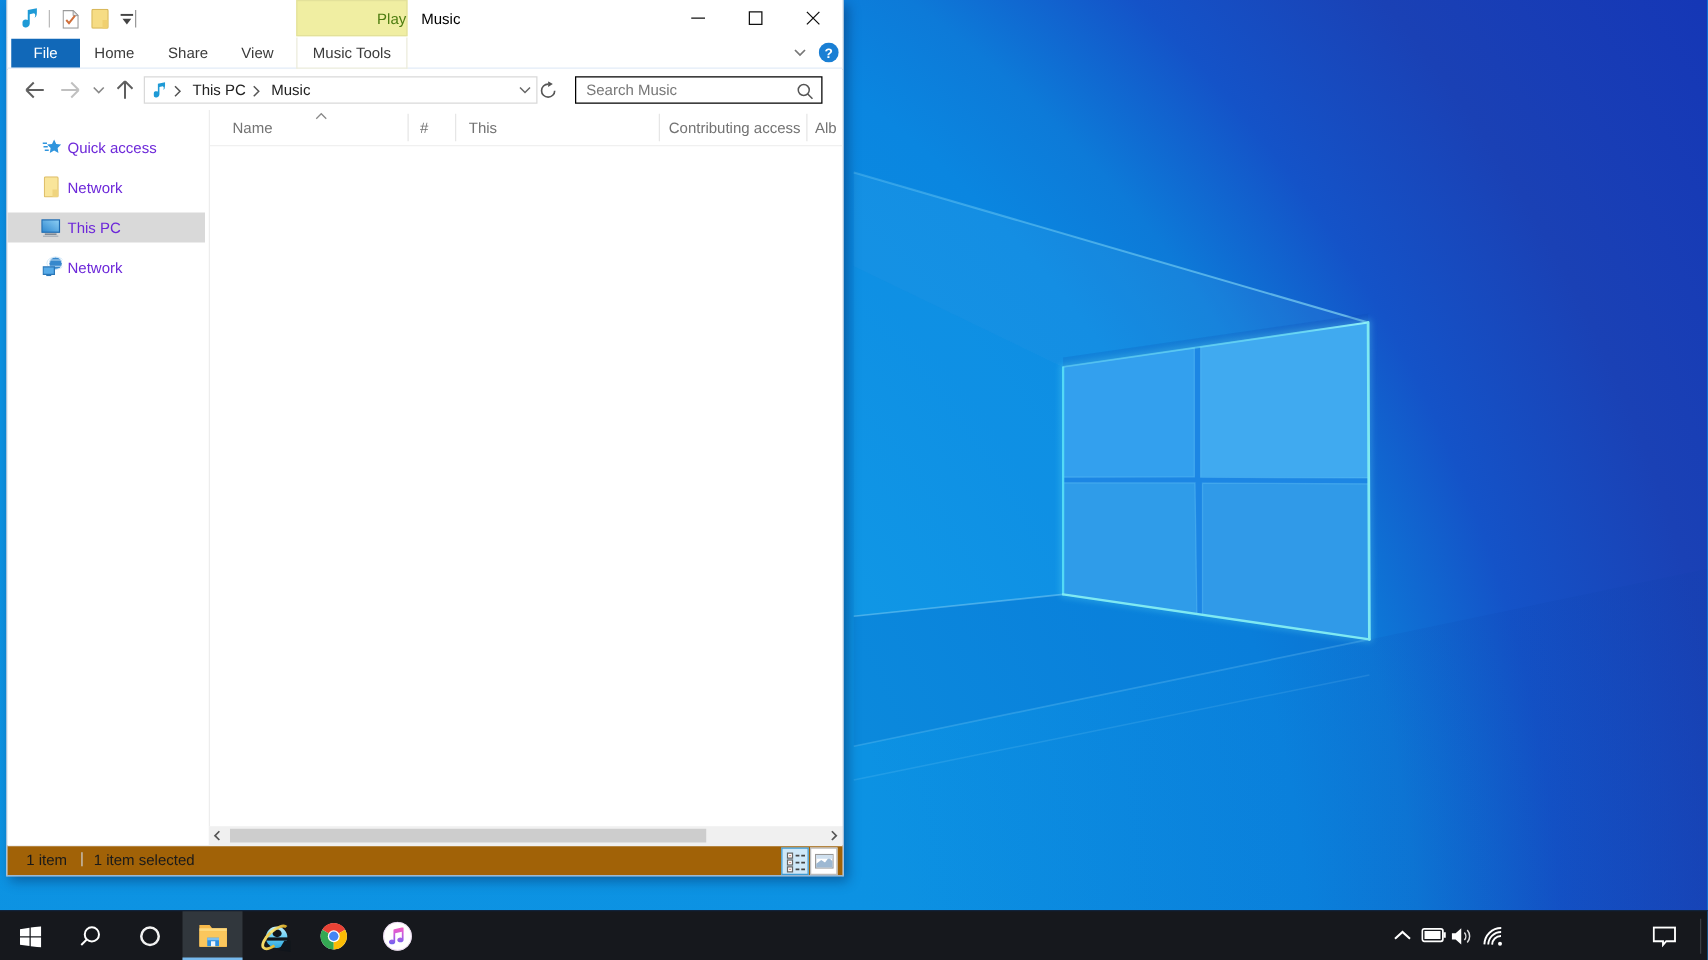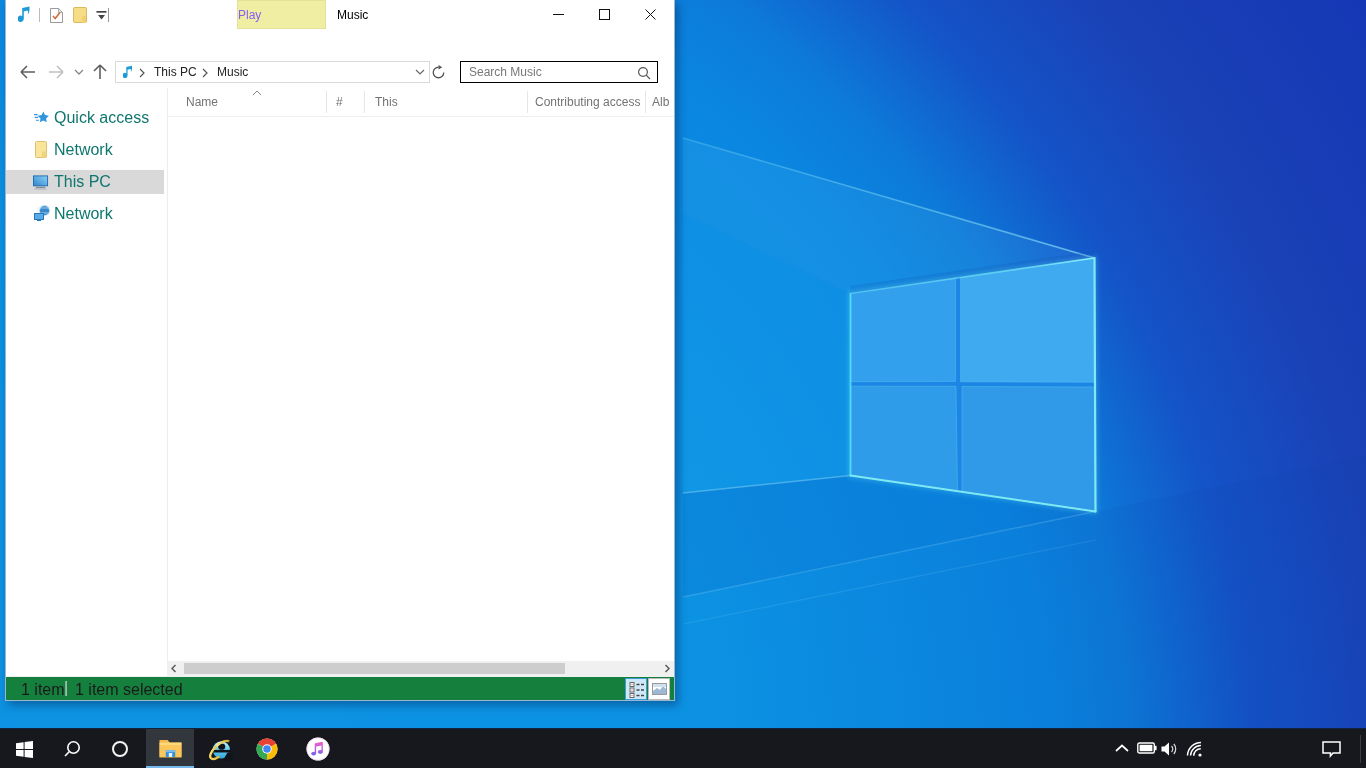--- a/index.html
+++ b/index.html
@@ -3,47 +3,47 @@
 <meta charset="utf-8">
 <style>
 *{margin:0;padding:0;box-sizing:border-box}
 html,body{width:1366px;height:768px;overflow:hidden;font-family:"Liberation Sans",sans-serif;background:#0a86e0}
 .abs{position:absolute}
 #wall{position:absolute;left:0;top:0;width:1366px;height:728px}
 
 #win{position:absolute;left:5px;top:0;width:670px;height:701px;background:#fff;border:1px solid #9ab8d4;border-top:none;box-shadow:3px 4px 9px rgba(5,25,70,.4)}
 #titlebar{position:absolute;left:0;top:0;width:100%;height:30px;background:#fff}
 .qatsep{position:absolute;top:8px;width:1px;height:14px;background:#bbb}
-#playtab{position:absolute;left:231px;top:0;width:89px;height:29px;background:#f0eea2;border:1px solid #e3e19a;text-align:left;line-height:29px;font-size:12px;color:#8b5cf6}
+#playtab{position:absolute;left:231px;top:0;width:89px;height:29px;background:#f0eea2;border:1px solid #e3e19a;text-align:right;line-height:29px;font-size:12px;color:#4d7c0f}
 #wintitle{position:absolute;left:331px;top:0;height:30px;line-height:30px;font-size:12px;color:#000}
 .capbtn{position:absolute;top:0;width:45px;height:29px}
 
 #tabs{position:absolute;left:0;top:30px;width:100%;height:25px;background:#fff;border-bottom:1px solid #e2ecf8}
 #filebtn{position:absolute;left:3px;top:1px;width:55px;height:23px;background:#1168b8;color:#fff;font-size:12px;text-align:center;line-height:23px}
 .tab{position:absolute;top:1px;height:23px;font-size:12px;color:#3b3b3b;text-align:center;line-height:23px}
 #mtoolbox{position:absolute;left:231px;top:0;width:89px;height:25px;background:#fff;border:1px solid #ececdc;border-top:none}
 
 #addr{position:absolute;left:0;top:56px;width:100%;height:32px;background:#fff}
 .navarrow{position:absolute;top:0;height:32px;line-height:32px;font-size:15px;color:#555}
 #addrbox{position:absolute;left:109px;top:5px;width:315px;height:22px;border:1px solid #d9d9d9;background:#fff;font-size:12px;color:#222}
 #searchbox{position:absolute;left:454px;top:5px;width:198px;height:22px;border:1px solid #000000;background:#fff}
 
 #navpane{position:absolute;left:0;top:88px;width:161px;height:589px;background:#fff}
-.navitem{position:absolute;left:0;width:158px;height:24px;font-size:16px;color:#0f766e;line-height:24px}
+.navitem{position:absolute;left:0;width:158px;height:24px;font-size:12px;color:#6d28d9;line-height:24px}
 .navitem .lbl{position:absolute;left:48px;top:0}
 
 #filearea{position:absolute;left:161px;top:88px;right:0;bottom:39px;background:#fff;border-left:1px solid #ededed}
 .colhead{position:absolute;top:0;height:28px;line-height:28px;font-size:12px;color:#737373}
 .colsep{position:absolute;top:3px;width:1px;height:22px;background:#e6e6e6}
 #selrow{position:absolute;left:14px;top:32px;right:1px;height:20px;background:#cce8ff;border:1px solid #8ec9f0;line-height:18px;font-size:12px;color:#000}
 
 #hscroll{position:absolute;left:161px;bottom:24px;right:0;height:15px;background:#f0f0f0}
 #hthumb{position:absolute;left:17px;top:2px;width:381px;height:11px;background:#cdcdcd}
 
-#statusbar{position:absolute;left:0;bottom:0;width:100%;height:24px;background:#15803d;border-top:1px solid #f0f0f0;font-size:16px;color:#1a1a1a}
+#statusbar{position:absolute;left:0;bottom:0;width:100%;height:24px;background:#a16207;border-top:1px solid #f0f0f0;font-size:12px;color:#1a1a1a}
 
 #taskbar{position:absolute;left:0;top:728px;width:1366px;height:40px;background:#16181d;border-top:1px solid #10233c}
 .tbicon{position:absolute;top:0;width:48px;height:40px;display:flex;align-items:center;justify-content:center}
 </style>
 </head>
 <body>
 
 <svg id="wall" viewBox="0 0 1366 728" preserveAspectRatio="none">
 <defs>
 <radialGradient id="bgg" cx="150" cy="800" r="1450" gradientUnits="userSpaceOnUse">
@@ -138,20 +138,35 @@
     <svg class="capbtn" style="left:530px" viewBox="0 0 45 29">
         <rect x="17" y="14" width="11" height="1" fill="#111"></rect>
       </svg>
     <svg class="capbtn" style="left:576px" viewBox="0 0 45 29">
         <rect x="17.5" y="9.5" width="10" height="10" fill="none" stroke="#111"></rect>
       </svg>
     <svg class="capbtn" style="left:622px" viewBox="0 0 45 29">
         <path d="M17.5 9.5 l10 10 M27.5 9.5 l-10 10" stroke="#111" fill="none"></path>
       </svg>
   </div>
+  <div id="tabs">
+    <div id="filebtn">File</div>
+    <div class="tab" style="left:58px;width:55px">Home</div>
+    <div class="tab" style="left:117px;width:55px">Share</div>
+    <div class="tab" style="left:174px;width:52px">View</div>
+    <div id="mtoolbox"></div>
+    <div class="tab" style="left:235px;width:81px">Music Tools</div>
+    <svg class="abs" style="left:627px;top:5px" width="14" height="14" viewBox="0 0 14 14">
+        <path d="M3 5 l4 4 4-4" stroke="#777" stroke-width="1.4" fill="none"></path>
+      </svg>
+    <svg class="abs" style="left:649px;top:4px" width="16" height="16" viewBox="0 0 16 16">
+        <circle cx="8" cy="8" r="8" fill="#1a7fd4"></circle>
+        <text x="8" y="12" font-size="11" font-weight="bold" fill="#fff" text-anchor="middle" font-family="Liberation Sans">?</text>
+      </svg>
+  </div>
   <div id="addr">
     <svg class="navarrow" style="left:10px" width="24" height="32" viewBox="0 0 24 32">
         <path d="M5 16 h14 M5 16 l6-6 M5 16 l6 6" stroke="#5f5f5f" stroke-width="1.6" fill="none"></path>
       </svg>
     <svg class="navarrow" style="left:38px" width="24" height="32" viewBox="0 0 24 32">
         <path d="M5 16 h14 M19 16 l-6-6 M19 16 l-6 6" stroke="#c0c0c0" stroke-width="1.6" fill="none"></path>
       </svg>
     <svg class="navarrow" style="left:66px" width="14" height="32" viewBox="0 0 14 32">
         <path d="M3 14 l4 4 4-4" stroke="#888" stroke-width="1.3" fill="none"></path>
       </svg>

